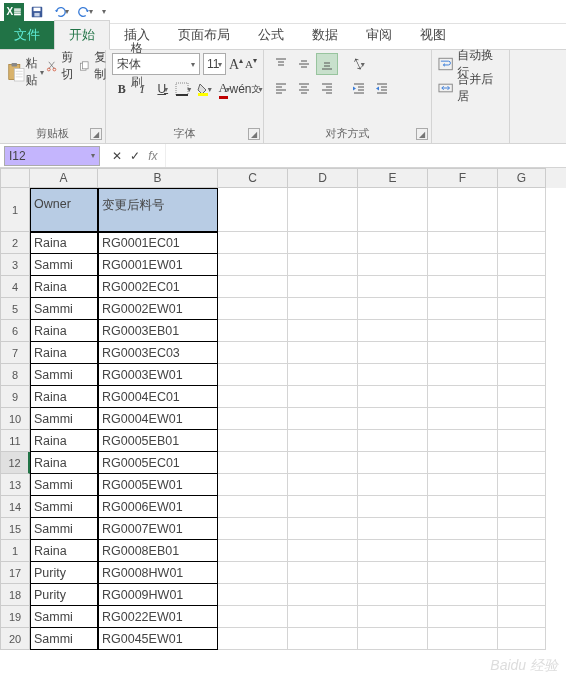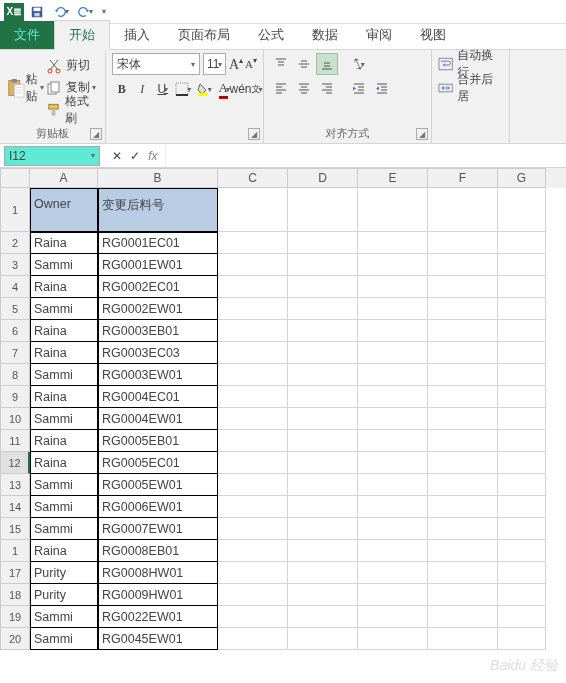--- a/index.html
+++ b/index.html
@@ -14,40 +14,40 @@
 .tab.file{background:#217346;color:#5eead4}
 .tab.active{border:1px solid #d4d4d4;border-bottom:1px solid #f1f1f1;background:#f1f1f1;margin-bottom:-1px;color:#217346}
 .ribbon{height:94px;background:#f1f1f1;display:flex;border-bottom:1px solid #d4d4d4}
 .group{border-right:1px solid #d4d4d4;padding:3px 6px 0;display:flex;flex-direction:column;position:relative}
 .group-label{position:absolute;bottom:2px;left:0;right:0;text-align:center;font-size:11px;color:#666}
 .launcher{position:absolute;bottom:3px;right:3px;width:12px;height:12px;border:1px solid #aaa;font-size:8px;display:flex;align-items:center;justify-content:center;color:#777;cursor:pointer}
 .clip{width:106px}
 .clip-top{display:flex;gap:2px}
 .paste-big{display:flex;flex-direction:row;align-items:center;width:38px;cursor:pointer;padding-top:2px}
 .paste-big svg{width:28px;height:30px}
-.clip-side{display:flex;flex-direction:column;gap:1px;padding-top:2px}
+.clip-side{display:flex;flex-direction:row;gap:1px;padding-top:2px}
 .clip-side div{display:flex;align-items:center;gap:4px;cursor:pointer;height:21px}
 .clip-side svg{width:16px;height:16px}
 .font-grp{width:158px}
 .font-row1{display:flex;gap:3px;align-items:center;margin-bottom:3px}
 .font-name{width:146px;height:22px;border:1px solid #ababab;background:#fff;padding:0 4px;display:flex;align-items:center;justify-content:space-between}
 .font-size{width:34px;height:22px;border:1px solid #ababab;background:#fff;padding:0 3px;display:flex;align-items:center;justify-content:space-between}
 .aA{display:flex;gap:2px}
 .aA span{cursor:pointer;font-family:serif}
 .font-row2{display:flex;gap:1px;align-items:center}
 .fbtn{width:22px;height:22px;display:flex;align-items:center;justify-content:center;cursor:pointer}
 .align-grp{width:168px}
 .align-row{display:flex;gap:1px;margin-bottom:2px}
 .abtn{width:22px;height:22px;display:flex;align-items:center;justify-content:center;cursor:pointer}
 .abtn.on{background:#c8e0cc;border:1px solid #98c49e}
 .wrap-grp{width:78px;}
 .wrap-btn{display:flex;align-items:center;gap:4px;height:22px;cursor:pointer;margin-bottom:2px}
 .wrap-btn svg{width:16px;height:16px}
 .namebox-row{height:24px;display:flex;align-items:center;border-bottom:1px solid #d4d4d4;background:#fff}
-.namebox{width:96px;height:20px;border:1px solid #ababab;margin:0 4px;padding:0 4px;display:flex;align-items:center;justify-content:space-between;background:#5eead4}
+.namebox{width:96px;height:20px;border:1px solid #ababab;margin:0 4px;padding:0 4px;display:flex;align-items:center;justify-content:space-between;background:#c4b5fd}
 .fx-btns{display:flex;align-items:center;gap:8px;padding:0 8px;color:#bbb}
 .fx-btns span{cursor:pointer}
 .fx{font-style:italic;color:#888}
 .sheet{position:relative}
 .colhdr{display:flex;height:20px;background:#f0f0f0}
 .corner{width:30px;border:1px solid #ccc;background:#f0f0f0}
 .ch{border:1px solid #ccc;border-left:none;text-align:center;line-height:18px;color:#555;background:#f0f0f0}
 .chA{width:68px}.chB{width:120px}.chC,.chD,.chE,.chF{width:70px}.chG{width:48px}
 .rows{}
 .row{display:flex;height:22px}
@@ -183,20 +183,21 @@
       <div class="fbtn">
           <span style="font-family:serif;font-size:13px;border-bottom:3px solid #c00000">A</span>
           <span class="dd">▾</span>
         </div>
       <div class="fbtn" style="font-size:11px">
           <sup>wén</sup>
           <span style="font-size:9px">文</span>
           <span class="dd">▾</span>
         </div>
     </div>
+    <div class="group-label">字体</div>
     <div class="launcher">◢</div>
   </div>
 
   <div class="group align-grp">
     <div class="align-row">
       <div class="abtn">
           <svg width="14" height="14">
             <g stroke="#555">
               <line x1="2" y1="2" x2="12" y2="2"></line>
               <line x1="4" y1="5" x2="10" y2="5"></line>

